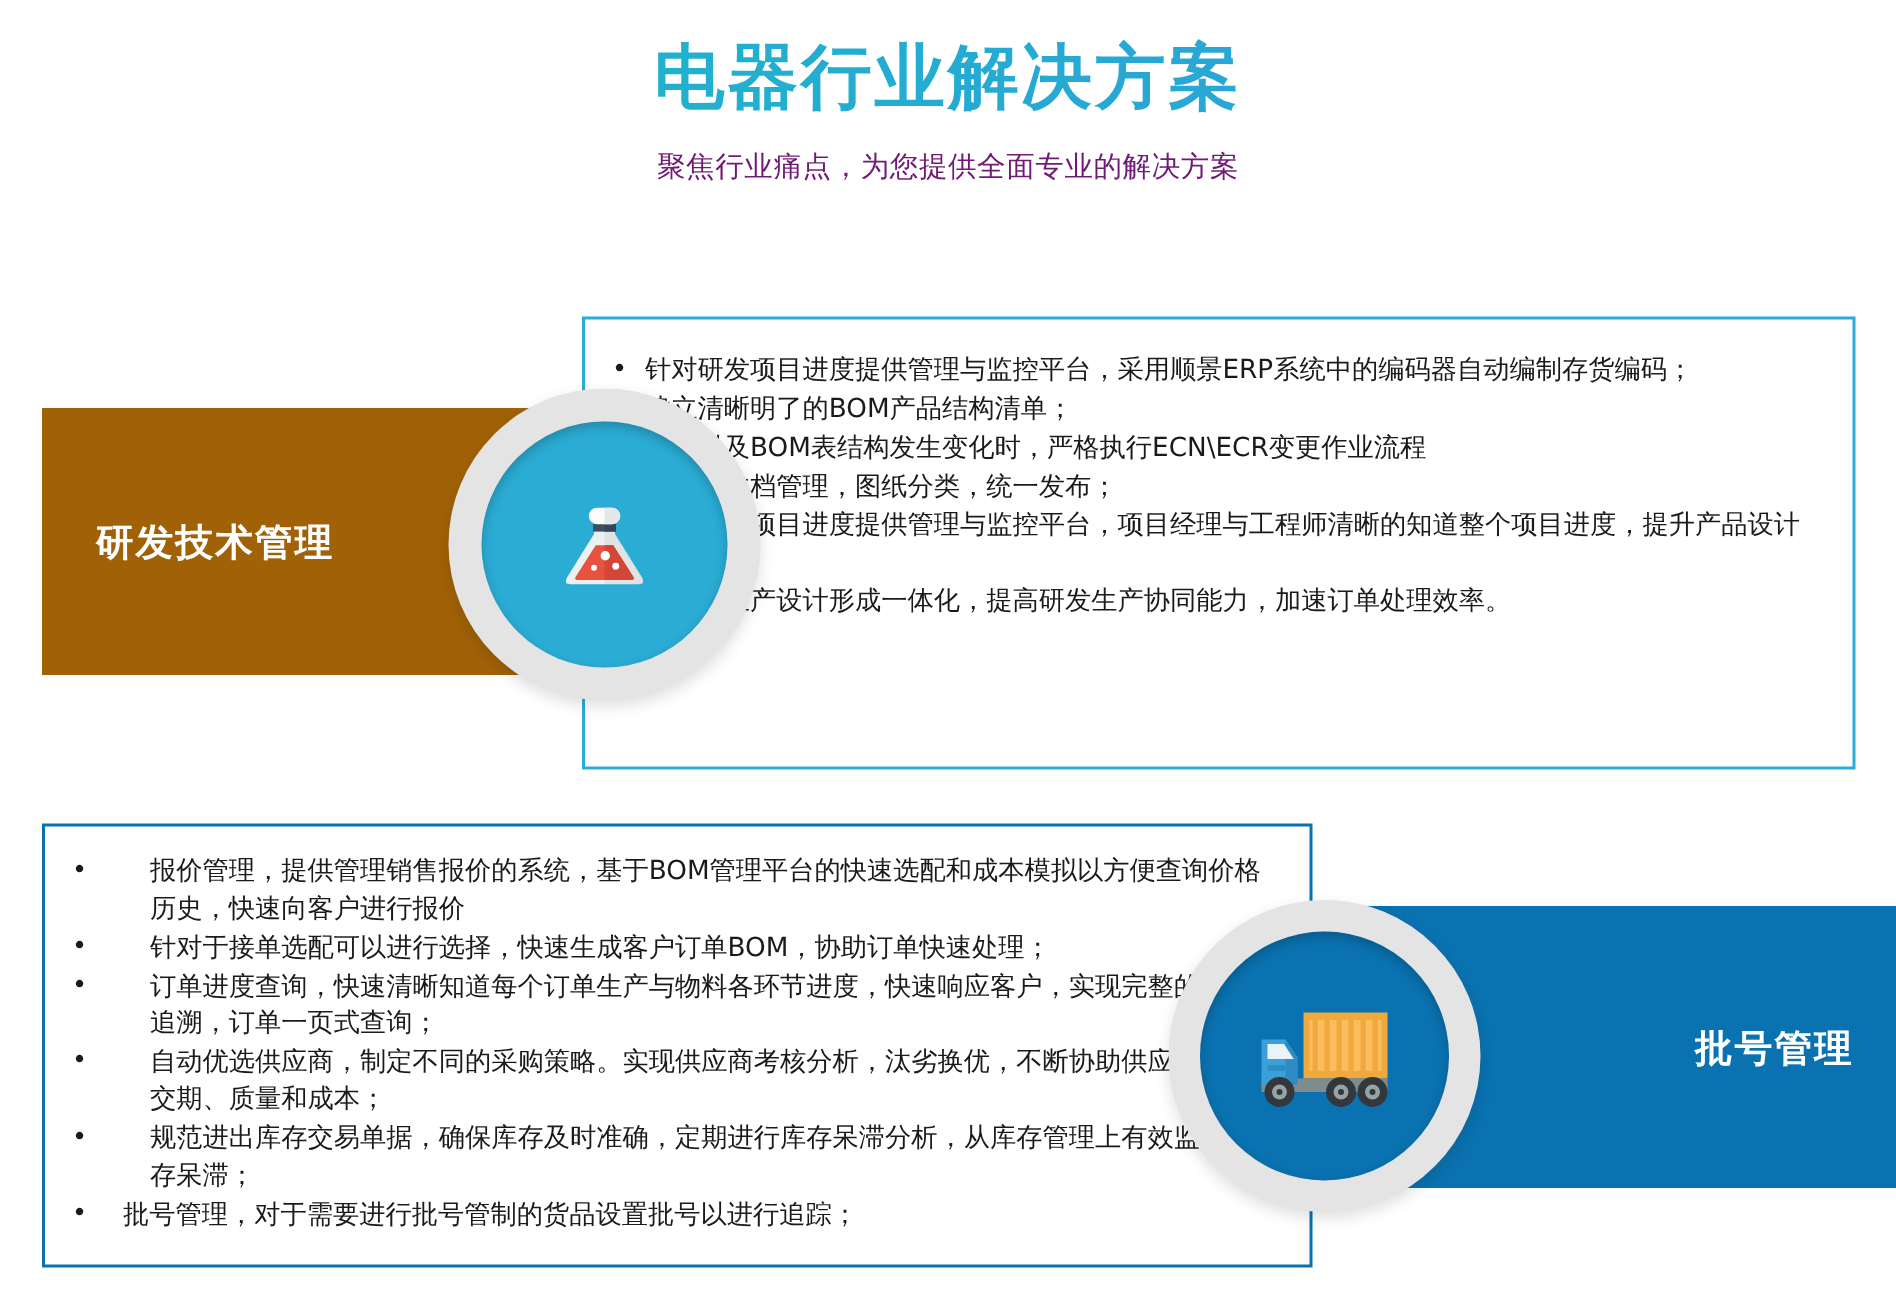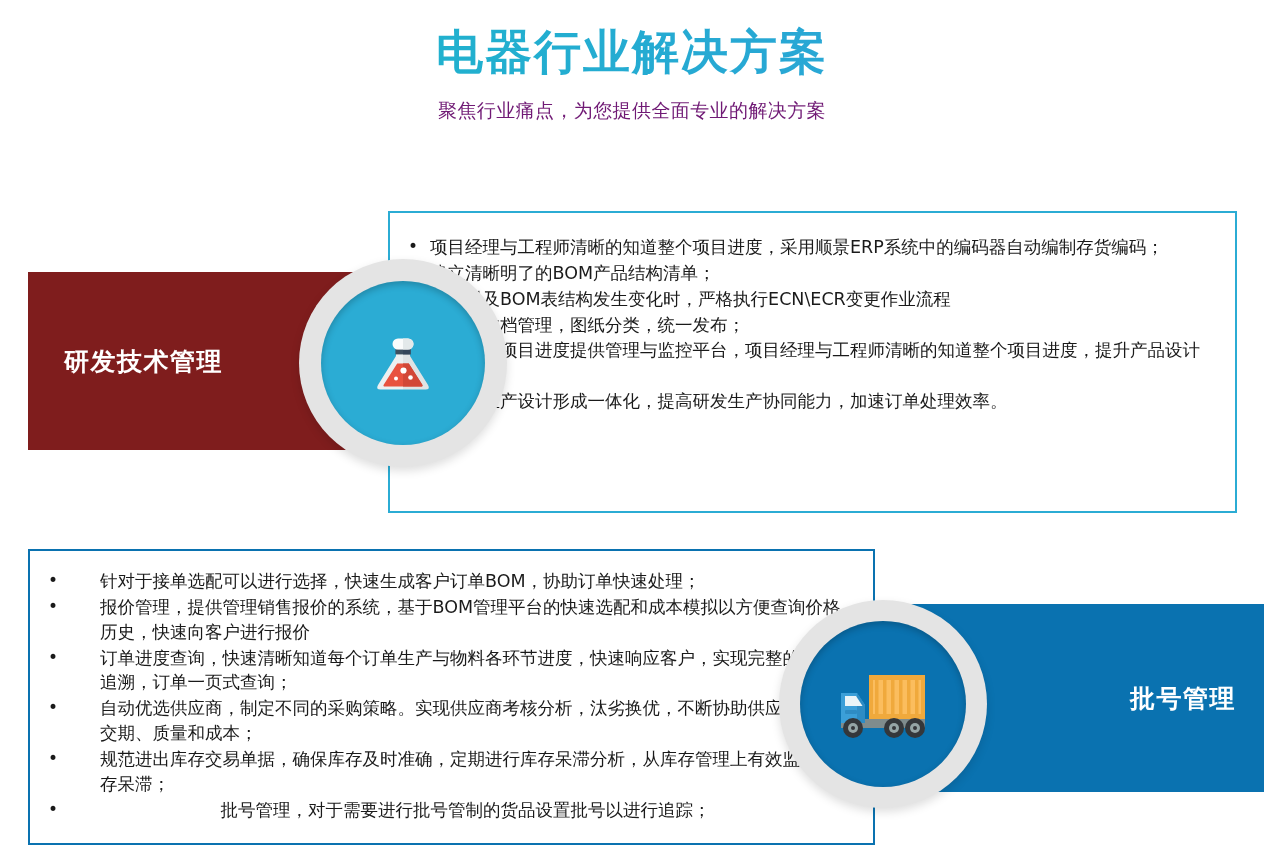--- a/index.html
+++ b/index.html
@@ -83,21 +83,21 @@
   
   .label-bar {
     position: absolute;
     display: flex;
     align-items: center;
     color: #ffffff;
     font-size: 25px;
     font-weight: bold;
     letter-spacing: 1.5px;
   }
-  .label-bar.cyan { background: #7f1d1d; }
+  .label-bar.cyan { background: #a16207; }
   .label-bar.blue { background: #0A72B0; }
   .label-bar.align-left  { justify-content: flex-start; padding-left: 36px; }
   .label-bar.align-right { justify-content: flex-end;  padding-right: 46px; }
 
   
   .medallion {
     position: absolute;
     border-radius: 50%;
     background: #e4e4e4;
     display: flex;
@@ -120,21 +120,21 @@
 
 <div class="header">
   <h1 class="page-title">电器行业解决方案</h1>
   <p class="page-subtitle">聚焦行业痛点，为您提供全面专业的解决方案</p>
 </div>
 
 <div class="section">
 
   <div class="text-box cyan" style="left:388px; top:211px; width:849px; height:302px; padding:22px 20px 0 0;">
     <ul class="bullet-list">
-      <li class="bullet-item">项目经理与工程师清晰的知道整个项目进度，采用顺景ERP系统中的编码器自动编制存货编码；</li>
+      <li class="bullet-item">针对研发项目进度提供管理与监控平台，采用顺景ERP系统中的编码器自动编制存货编码；</li>
       <li class="bullet-item">建立清晰明了的BOM产品结构清单；</li>
       <li class="bullet-item">当物料及BOM表结构发生变化时，严格执行ECN\ECR变更作业流程</li>
       <li class="bullet-item">提供图文档管理，图纸分类，统一发布；</li>
       <li class="bullet-item">针对研发项目进度提供管理与监控平台，项目经理与工程师清晰的知道整个项目进度，提升产品设计的效率；</li>
       <li class="bullet-item">研发与生产设计形成一体化，提高研发生产协同能力，加速订单处理效率。</li>
     </ul>
   </div>
 
   <div class="label-bar cyan align-left" style="left:28px; top:272px; width:330px; height:178px;">
     <span>研发技术管理</span>
@@ -163,26 +163,26 @@
         <path d="M40 15.5 H45 A5.5 5.5 0 0 1 50.5 21 A5.5 5.5 0 0 1 45 26.5 H40 Z" fill="#E3E9EA"></path>
       </svg>
     </div>
   </div>
 </div>
 
 <div class="section">
 
   <div class="text-box blue" style="left:28px; top:549px; width:847px; height:296px; padding:18px 24px 0 0;">
     <ul class="bullet-list">
+      <li class="bullet-item" style="padding-left:70px;">报价管理，提供管理销售报价的系统，基于BOM管理平台的快速选配和成本模拟以方便查询价格历史，快速向客户进行报价</li>
       <li class="bullet-item" style="padding-left:70px;">针对于接单选配可以进行选择，快速生成客户订单BOM，协助订单快速处理；</li>
-      <li class="bullet-item" style="padding-left:70px;">报价管理，提供管理销售报价的系统，基于BOM管理平台的快速选配和成本模拟以方便查询价格历史，快速向客户进行报价</li>
       <li class="bullet-item" style="padding-left:70px;">订单进度查询，快速清晰知道每个订单生产与物料各环节进度，快速响应客户，实现完整的订单追溯，订单一页式查询；</li>
       <li class="bullet-item" style="padding-left:70px;">自动优选供应商，制定不同的采购策略。实现供应商考核分析，汰劣换优，不断协助供应商改善交期、质量和成本；</li>
       <li class="bullet-item" style="padding-left:70px;">规范进出库存交易单据，确保库存及时准确，定期进行库存呆滞分析，从库存管理上有效监控库存呆滞；</li>
-      <li class="bullet-item" style="padding-left:52px;text-align:center;">批号管理，对于需要进行批号管制的货品设置批号以进行追踪；</li>
+      <li class="bullet-item" style="padding-left:52px;">批号管理，对于需要进行批号管制的货品设置批号以进行追踪；</li>
     </ul>
   </div>
 
   <div class="label-bar blue align-right" style="left:905px; top:604px; width:331px; height:188px;">
     <span>批号管理</span>
   </div>
 
   <div class="medallion" style="left:779px; top:600px; width:208px; height:208px;">
     <div class="medallion-inner blue" style="width:166px; height:166px;">
       <svg width="104" height="78" viewBox="0 0 104 78">

